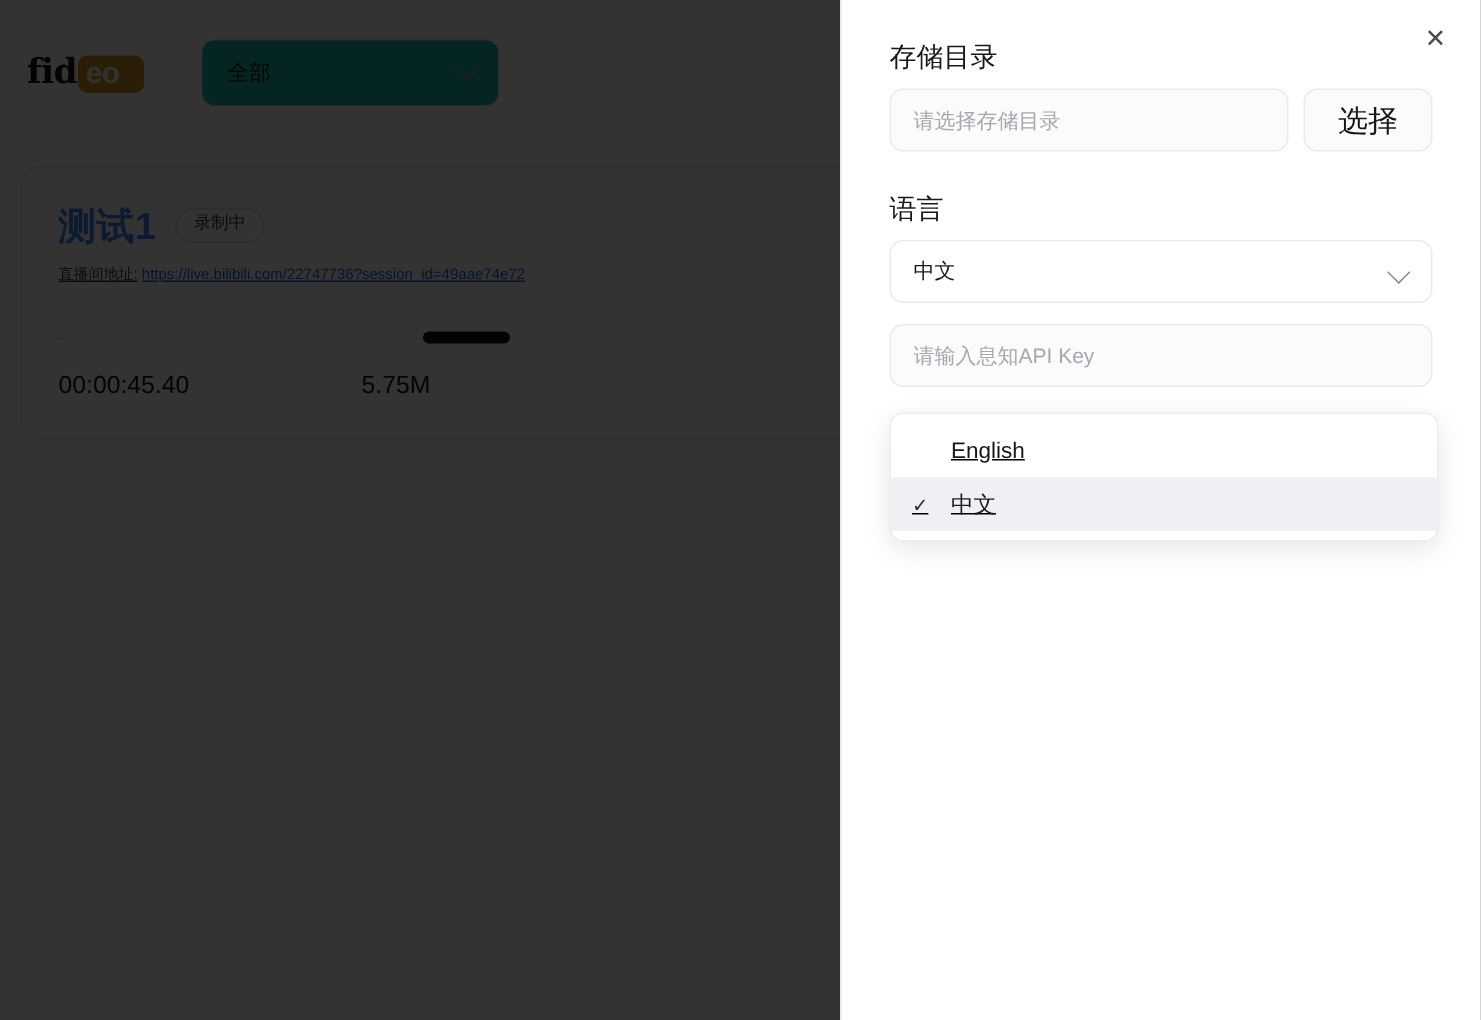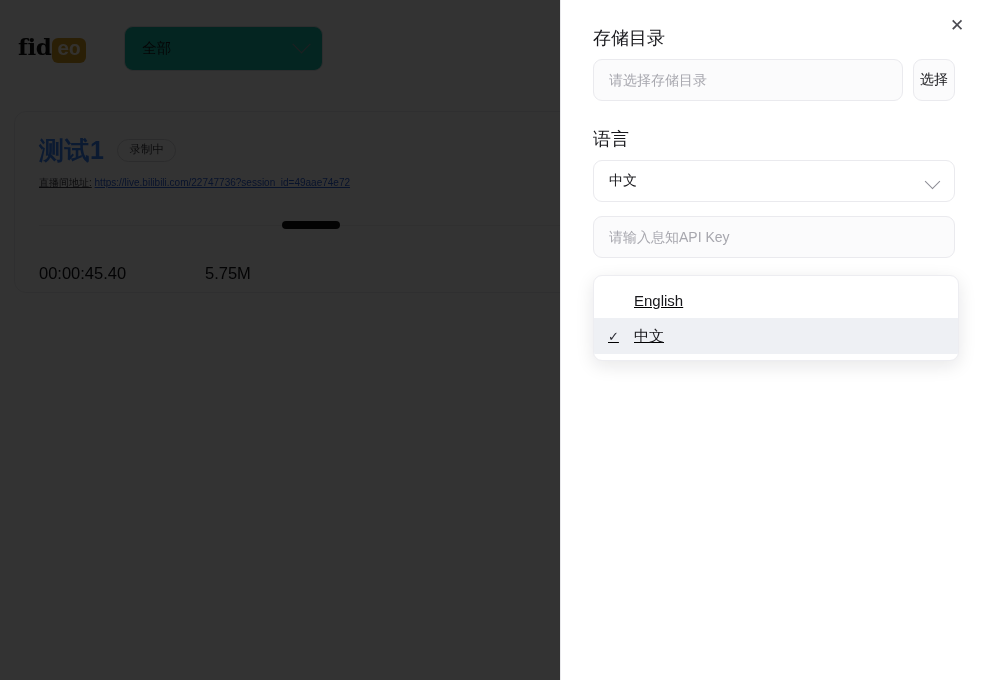--- a/index.html
+++ b/index.html
@@ -42,24 +42,24 @@
     font-weight: 700;
     font-size: 23px;
     letter-spacing: -0.5px;
     color: #111111;
   }
   .logo-mark {
     margin-left: 1px;
     background: #d29a22;
     color: #fdf6e6;
     border-radius: 6px;
-    padding: 2px 6px 3px 5px;
+    padding: 2px 16px 3px 5px;
     font-size: 20px;
     line-height: 1;
-    font-family: Liberation Mono, monospace;
+    font-family: Liberation Sans, sans-serif;
     font-weight: 700;
   }
 
   .filter-select {
     margin-left: 38px;
     width: 199px;
     height: 45px;
     border: 1px solid #e2e2e4;
     border-radius: 9px;
     background: #14b8a6;
@@ -137,24 +137,25 @@
     position: absolute;
     left: 243px;
     top: 3px;
     width: 58px;
     height: 8px;
     background: #111113;
     border-radius: 5px;
   }
 
   .stats {
-    margin-top: 32px;
+    margin-top: 16px;
     display: flex;
     font-size: 16.5px;
     color: #101014;
+    gap: 36px;
   }
   .stats .t { width: 166px; }
 
   
   .overlay {
     position: absolute;
     left: 0; top: 0;
     width: 560px;
     height: 680px;
     background: rgba(0,0,0,0.80);
@@ -212,26 +213,26 @@
     background: #fbfbfc;
     padding: 0 15px;
     font-size: 14px;
     color: #17171b;
     font-family: "Liberation Sans", "DejaVu Sans", sans-serif;
     outline: none;
   }
   .text-input::placeholder { color: #a7a7ae; }
 
   .ghost-btn {
-    width: 42px;
+    width: 86px;
     height: 42px;
     border: 1px solid #eaeaee;
     border-radius: 9px;
     background: #fbfbfc;
-    font-size: 14px;
+    font-size: 20px;
     color: #17171b;
     font-family: "Liberation Sans", "DejaVu Sans", sans-serif;
   }
 
   .select-box {
     position: relative;
     height: 42px;
     border: 1px solid #eaeaee;
     border-radius: 9px;
     background: #ffffff;

